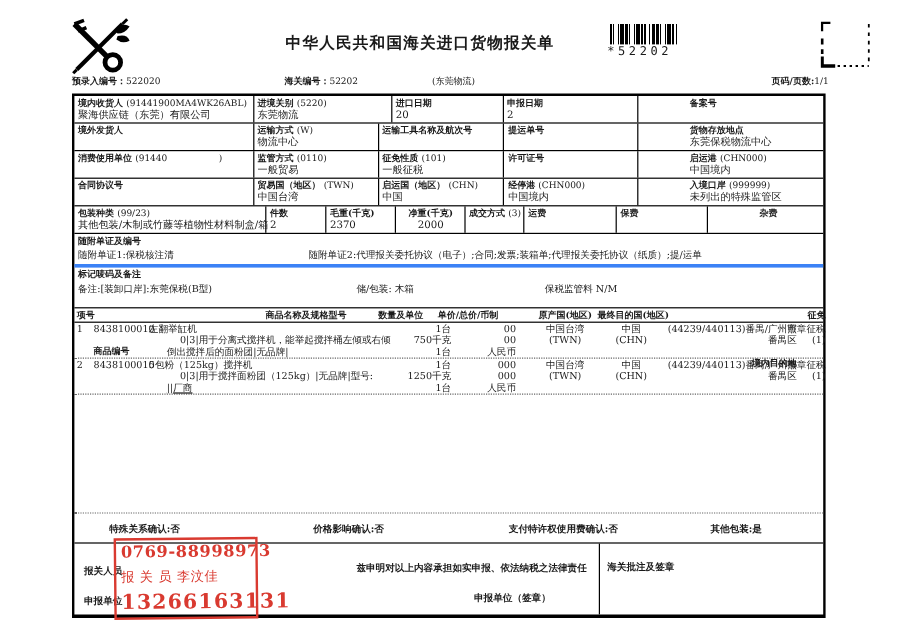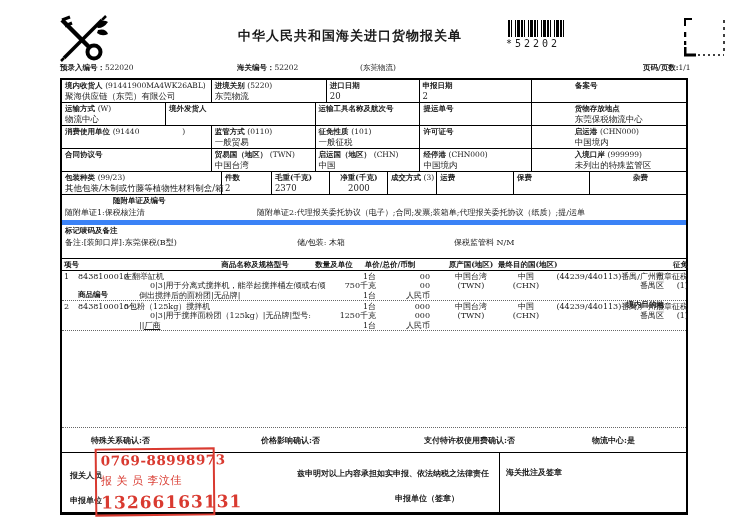--- a/index.html
+++ b/index.html
@@ -18,21 +18,21 @@
   
   .sheet{position:absolute;left:60px;top:78px;width:628px;height:437px;box-sizing:border-box;
          border:2px solid #000;border-bottom-width:3px;display:flex;flex-direction:column;}
   .frow{display:flex;height:22px;border-bottom:1px solid #000;flex:0 0 auto;}
   .cell{box-sizing:border-box;padding:1px 2px 0 3px;border-right:1px solid #000;overflow:visible;}
   .frow .cell:last-child{border-right:none;margin-left:40px;}
   .lab{font-size:7.5px;font-weight:bold;line-height:9.5px;white-space:pre;}
   .lab .code{font-weight:normal;}
   .val{font-size:8.5px;line-height:11px;white-space:pre;}
 
-  .row-docs{position:relative;height:25px;border-bottom:5px solid #3b82f6;flex:0 0 auto;padding-left:48px;}
+  .row-docs{position:relative;height:25px;border-bottom:3px solid #3b82f6;flex:0 0 auto;}
   .row-marks{position:relative;height:33px;border-bottom:1px solid #000;flex:0 0 auto;}
   .row-docs .lab,.row-marks .lab{padding:1px 0 0 3px;}
   .inline-item{position:absolute;font-size:8px;white-space:nowrap;}
 
   .item-head{position:relative;height:11px;border-bottom:1px solid #000;flex:0 0 auto;
              font-size:7.5px;font-weight:bold;}
   .item-row{position:relative;height:29px;border-bottom:1px dotted #666;flex:0 0 auto;font-size:8px;}
   .icol{position:absolute;top:1px;white-space:nowrap;}
   .iline{line-height:9.3px;}
   .filler{flex:1 1 auto;border-bottom:1px dotted #666;}
@@ -113,27 +113,27 @@
         <div class="cell" style="width: 120px;">
           <div class="lab"><span>申报日期</span></div>
           <div class="val">2</div>
         </div>
         <div class="cell" style="width: 122px;">
           <div class="lab"><span>备案号</span></div>
           <div class="val"></div>
         </div>
       </div>
     <div class="frow" id="row-b">
+        <div class="cell" style="width: 160px;">
+          <div class="lab"><span>境外发货人</span></div>
+          <div class="val"></div>
+        </div>
         <div class="cell" style="width: 111px;">
           <div class="lab"><span>运输方式</span> <span class="code">(W)</span></div>
           <div class="val">物流中心</div>
-        </div>
-        <div class="cell" style="width: 160px;">
-          <div class="lab"><span>境外发货人</span></div>
-          <div class="val"></div>
         </div>
         <div class="cell" style="width: 112px;">
           <div class="lab"><span>运输工具名称及航次号</span></div>
           <div class="val"></div>
         </div>
         <div class="cell" style="width: 119px;">
           <div class="lab"><span>提运单号</span></div>
           <div class="val"></div>
         </div>
         <div class="cell" style="width: 122px;">
@@ -319,21 +319,21 @@
             <div class="iline">照章征税</div>
             <div class="iline">(1)</div>
           </div>
         </div></div>
     <div class="filler"></div>
 
     <div class="confirm-row">
       <span style="left:29px;">特殊关系确认:否</span>
       <span style="left:199px;">价格影响确认:否</span>
       <span style="left:362px;">支付特许权使用费确认:否</span>
-      <span style="left:530px;">物流中心:是</span>
+      <span style="left:530px;">其他包装:是</span>
     </div>
 
     <div class="footer-row">
       <div class="footer-left">
         <span class="flabel" style="left:8px;top:17px;">报关人员</span>
         <span class="flabel" style="left:8px;top:42px;">申报单位</span>
         <span class="flabel" style="right:10px;top:15px;">兹申明对以上内容承担如实申报、依法纳税之法律责任</span>
         <span class="flabel" style="right:40px;top:40px;">申报单位（签章）</span>
       </div>
       <div class="footer-right">

